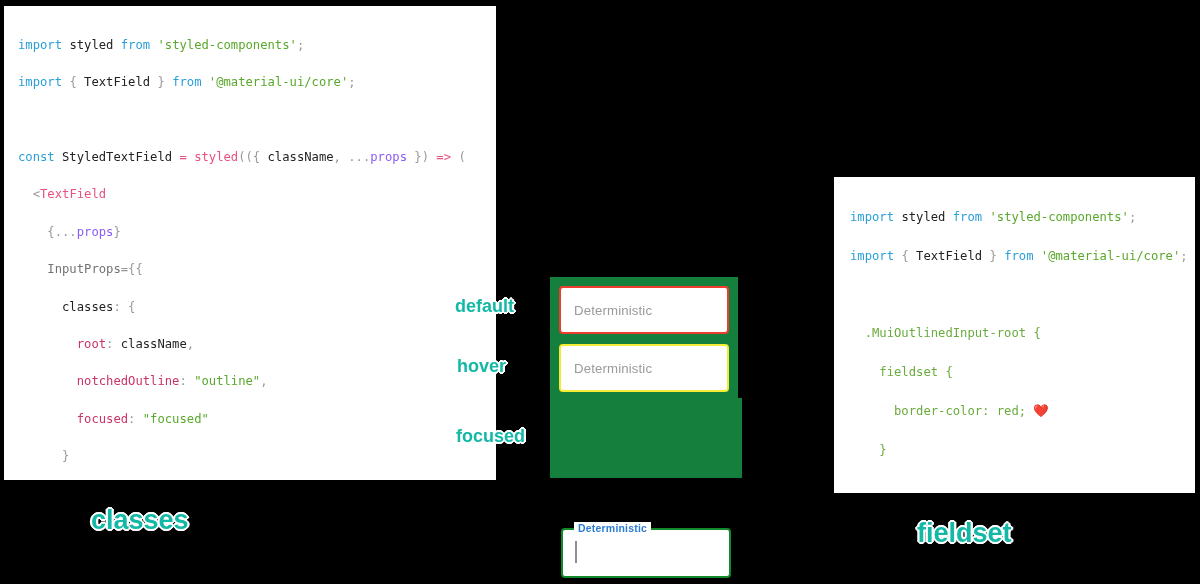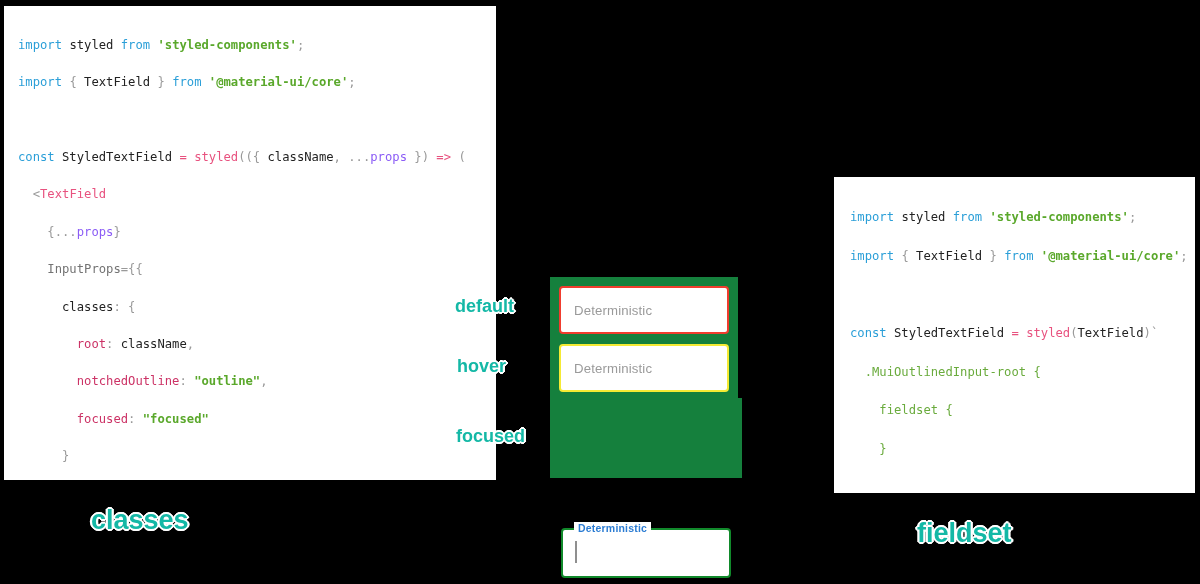--- a/index.html
+++ b/index.html
@@ -49,21 +49,21 @@
   #code-panel-globals .code-block {
     font-size: 12.2px;
     line-height: 19.3px;
   }
 
   .ln { display: block; min-height: 18.7px; }
 
   
   .t-kw      { color: #2b9fd8; }        
   .t-plain   { color: #222222; }        
-  .t-str     { color: #5aa82b; font-weight: bold; }        
+  .t-str     { color: #5aa82b; }        
   .t-punc    { color: #999999; }        
   .t-fn      { color: #e8527f; }        
   .t-attr    { color: #737373; }        
   .t-prop    { color: #cc3366; }        
   .t-var     { color: #8b5cf6; }        
   .t-css     { color: #6aab3d; }        
   .t-tag     { color: #e8527f; }
   .emoji     { font-family: "DejaVu Sans", sans-serif; font-size: 12.5px; }
 
   
@@ -203,23 +203,23 @@
 
 
   </div>
 </div>
 
 <div class="code-panel" id="code-panel-globals">
   <div class="code-block">
 <span class="ln"><span class="t-kw">import</span> <span class="t-plain">styled</span> <span class="t-kw">from</span> <span class="t-str">'styled-components'</span><span class="t-punc">;</span></span>
 <span class="ln"><span class="t-kw">import</span> <span class="t-punc">{</span> <span class="t-plain">TextField</span> <span class="t-punc">}</span> <span class="t-kw">from</span> <span class="t-str">'@material-ui/core'</span><span class="t-punc">;</span></span>
 <span class="ln"> </span>
-<span class="ln"><span class="t-kw">const</span> <span class="t-plain">StyledTextField</span> <span class="t-fn">=</span> <span class="t-fn">styled</span><span class="t-punc">(</span><span class="t-plain">TextField</span><span class="t-punc">)`</span></span>
 <span class="ln">  <span class="t-css">.MuiOutlinedInput-root {</span></span>
 <span class="ln">    <span class="t-css">fieldset {</span></span>
+<span class="ln">      <span class="t-css">border-color: red;</span> <span class="emoji">❤️</span></span>
 <span class="ln">    <span class="t-css">}</span></span>
 
 
 
 
 
 
 
 
   </div>

